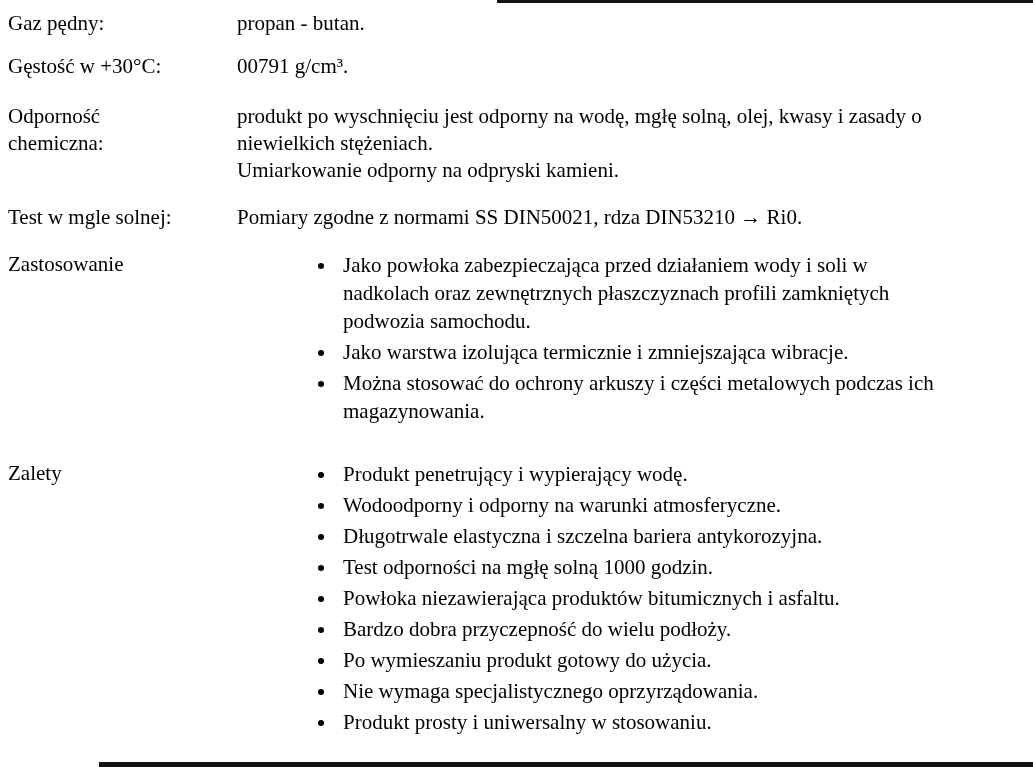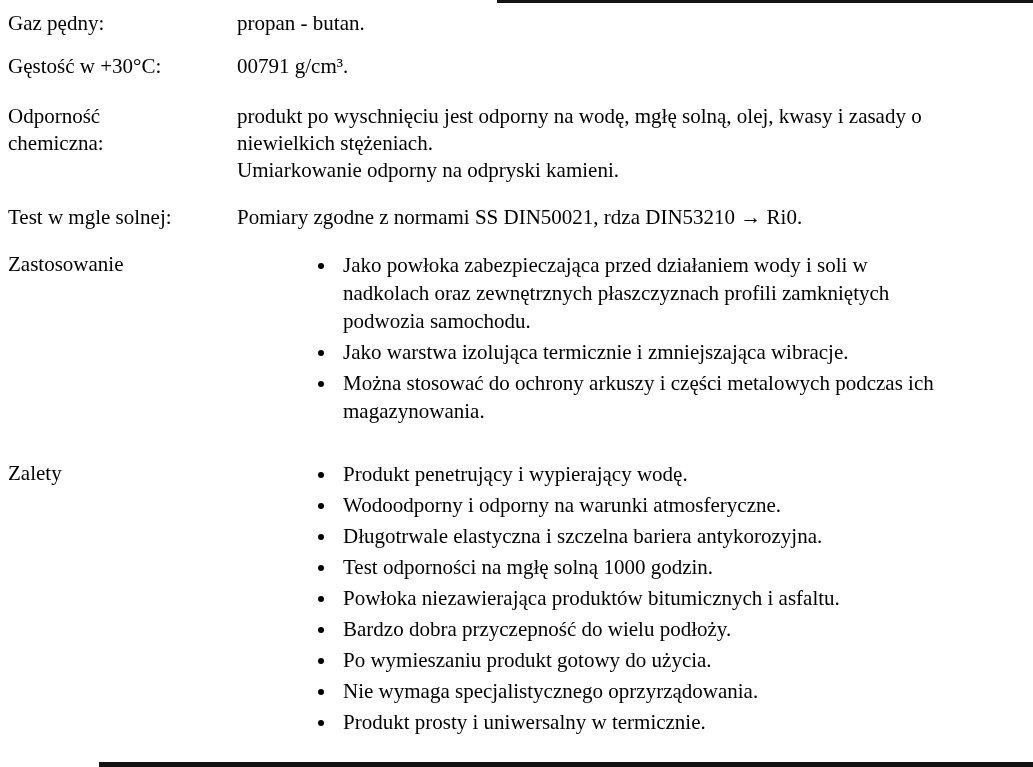--- a/index.html
+++ b/index.html
@@ -84,20 +84,20 @@
     <div class="value">
       <ul>
         <li>Produkt penetrujący i wypierający wodę.</li>
         <li>Wodoodporny i odporny na warunki atmosferyczne.</li>
         <li>Długotrwale elastyczna i szczelna bariera antykorozyjna.</li>
         <li>Test odporności na mgłę solną 1000 godzin.</li>
         <li>Powłoka niezawierająca produktów bitumicznych i asfaltu.</li>
         <li>Bardzo dobra przyczepność do wielu podłoży.</li>
         <li>Po wymieszaniu produkt gotowy do użycia.</li>
         <li>Nie wymaga specjalistycznego oprzyrządowania.</li>
-        <li>Produkt prosty i uniwersalny w termicznie.</li>
+        <li>Produkt prosty i uniwersalny w stosowaniu.</li>
       </ul>
     </div>
   </div>
 
 </div>
 
 <div class="bar-bottom"></div>
 
 </body></html>

